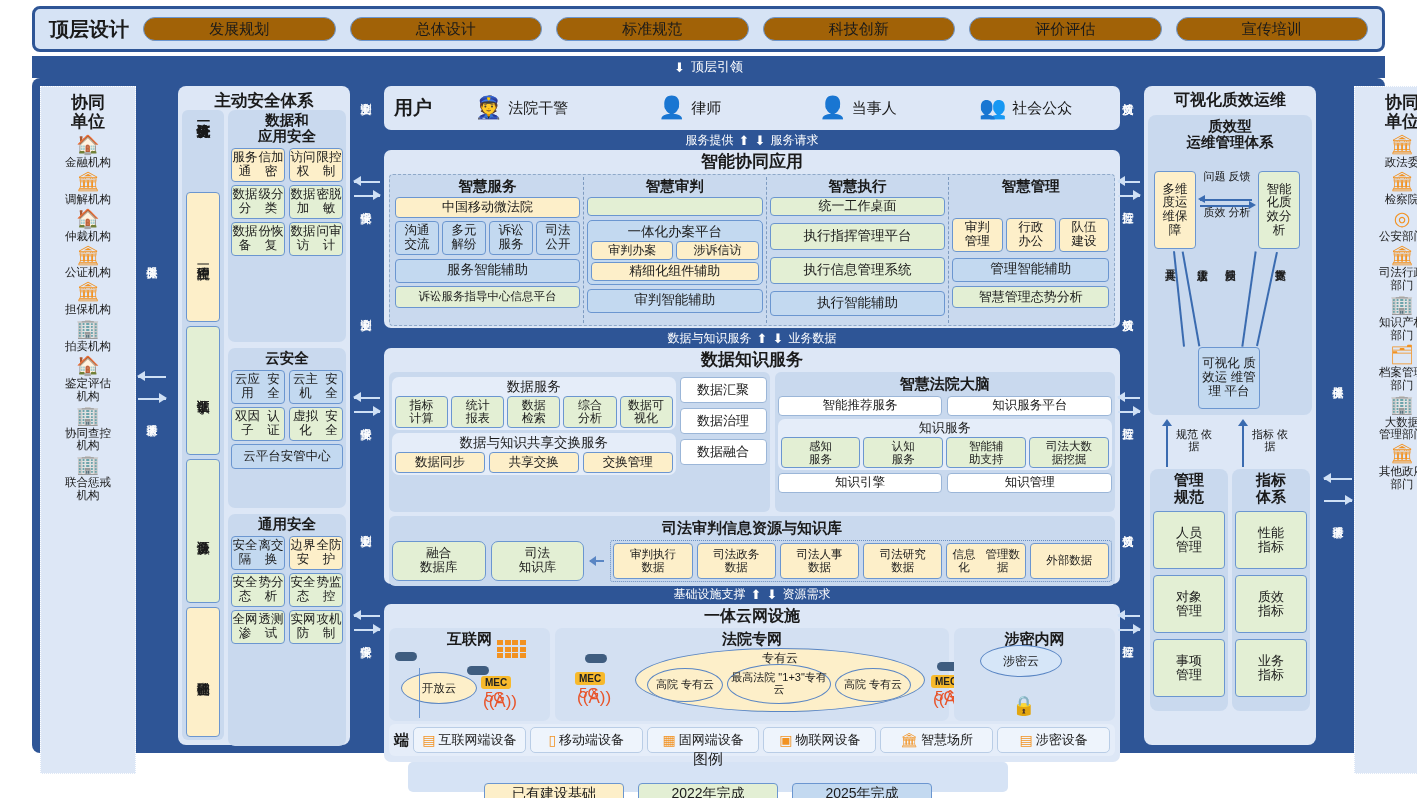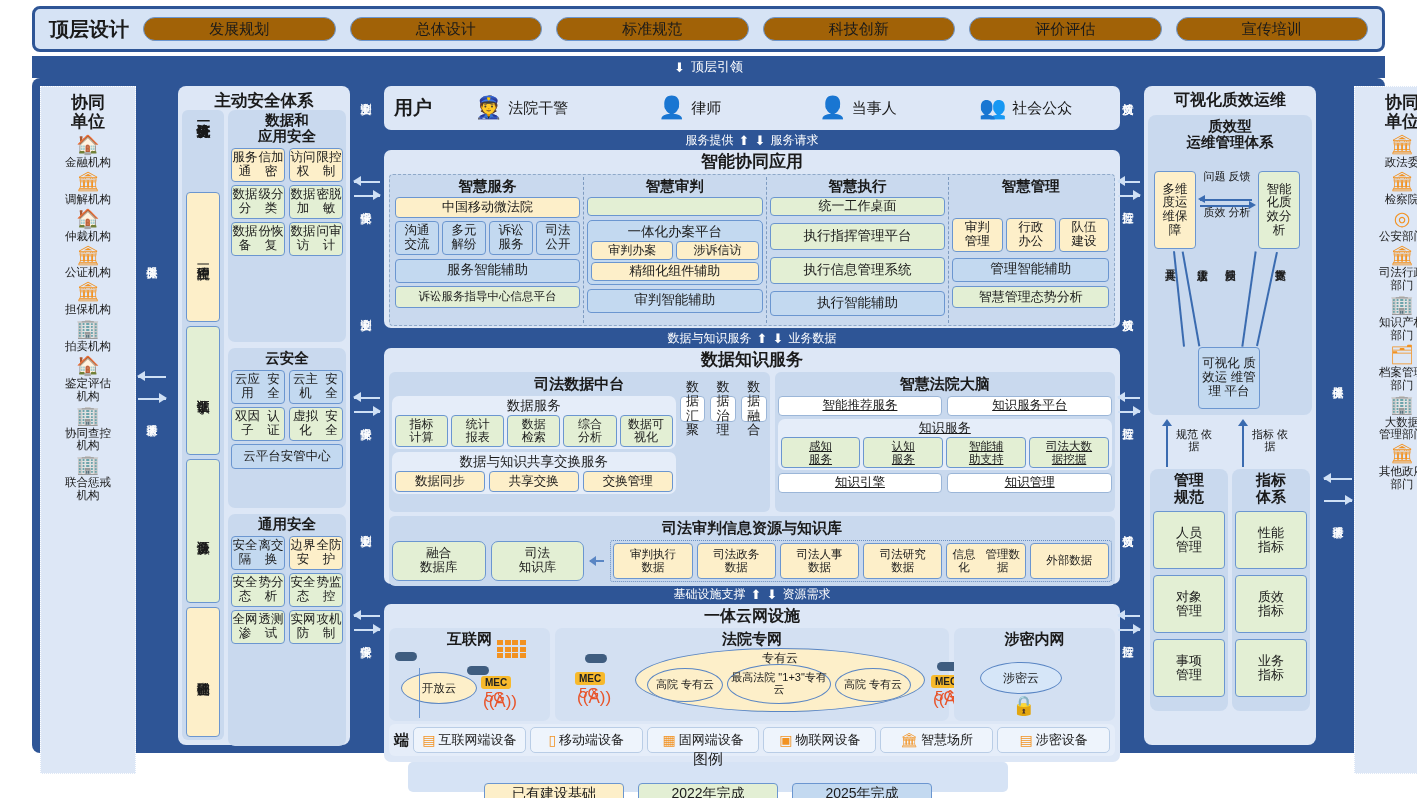--- a/index.html
+++ b/index.html
@@ -499,21 +499,20 @@
         <span class="ar">⬇</span>
         <span>业务数据</span>
       </div>
 
       <div class="bigpanel" style="height:236px;">
         <div class="bt">数据知识服务</div>
 
         <div class="dkrow" style="margin-top:2px;height:140px;">
 
           <div class="subpanel" style="flex:1.12;">
-            <div class="sh">司法数据中台</div>
             <div style="display:flex;gap:4px;margin-top:2px;">
               <div style="flex:2.35;">
                 <div class="panel3" style="padding:2px 3px;">
                   <div class="ctr" style="font-size:13.5px;">数据服务</div>
                   <div style="display:flex;gap:3px;margin-top:2px;" id="dataServiceTiles">
                       <div class="cell green" style="flex: 1 1 0%; height: 32px; font-size: 12px; flex-direction: column;">
                         <div>指标</div>
                         <div>计算</div>
                       </div>
                       <div class="cell green" style="flex: 1 1 0%; height: 32px; font-size: 12px; flex-direction: column;">
@@ -542,31 +541,31 @@
                       </div>
                       <div class="cell cream" style="flex: 1 1 0%; height: 21px; font-size: 12.5px; flex-direction: column;">
                         <div>共享交换</div>
                       </div>
                       <div class="cell cream" style="flex: 1 1 0%; height: 21px; font-size: 12.5px; flex-direction: column;">
                         <div>交换管理</div>
                       </div>
                     </div>
                 </div>
               </div>
-              <div style="flex:0.72;display:flex;flex-direction:row;gap:5px;" id="dataRightTiles">
+              <div style="flex:0.72;display:flex;flex-direction:column;gap:5px;" id="dataRightTiles">
                   <div class="cell white" style="height: 26px; font-size: 13px;">数据汇聚</div>
                   <div class="cell white" style="height: 26px; font-size: 13px;">数据治理</div>
                   <div class="cell white" style="height: 26px; font-size: 13px;">数据融合</div>
                 </div>
             </div>
           </div>
 
           <div class="subpanel" style="flex:1;">
             <div class="sh">智慧法院大脑</div>
-            <div style="display:flex;gap:4px;margin-top:2px;text-decoration:underline;">
+            <div style="display:flex;gap:4px;margin-top:2px;">
               <div style="flex:2;">
                 <div style="display:flex;gap:5px;">
                   <div class="cell white" style="flex:1;height:20px;font-size:12.5px;">智能推荐服务</div>
                   <div class="cell white" style="flex:1;height:20px;font-size:12.5px;">知识服务平台</div>
                 </div>
                 <div class="panel3" style="padding:2px 3px;margin-top:3px;">
                   <div class="ctr" style="font-size:13px;">知识服务</div>
                   <div style="display:flex;gap:3px;margin-top:2px;" id="knowledgeTiles">
                       <div class="cell green" style="flex: 1 1 0%; height: 31px; font-size: 11.5px; flex-direction: column;">
                         <div>感知</div>
@@ -715,21 +714,21 @@
               <i></i>
               <i></i>
               <i></i>
               <i></i>
               <i></i>
               <i></i>
           </div>
 
           <div class="netbox" style="flex:0.92;position:relative;">
             <div class="nh">涉密内网</div>
-            <div class="cloudb" style="position:absolute;left:26px;top:34px;width:82px;height:32px;font-size:12px;">涉密云</div>
+            <div class="cloudb" style="position:absolute;left:26px;top:17px;width:82px;height:32px;font-size:12px;">涉密云</div>
             <div style="position:absolute;left:58px;top:66px;font-size:19px;color:#f29221;">🔒</div>
           </div>
         </div>
 
         <div class="devrow">
           <div class="dz">端</div>
           <div id="devTiles" style="flex:1;display:flex;gap:4px;">
               <div class="dev">
                 <span class="ic">▤</span>
                 <span>互联网端设备</span>

